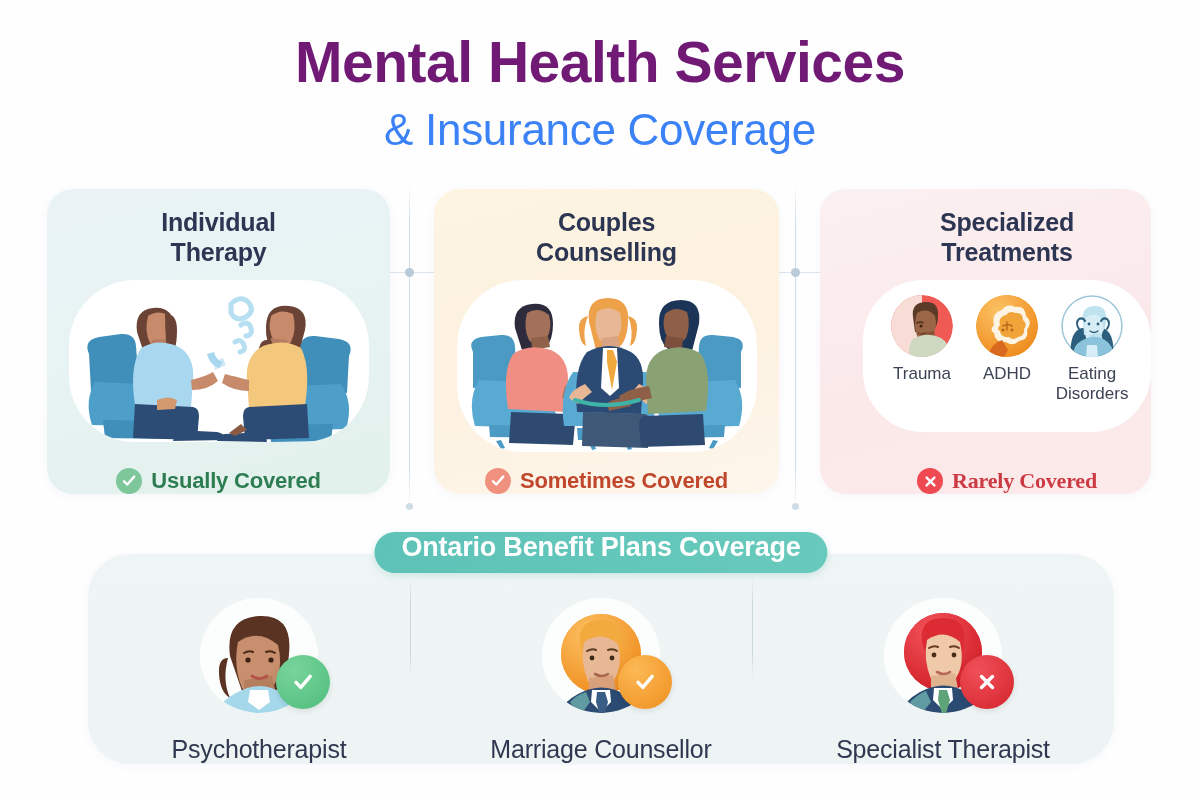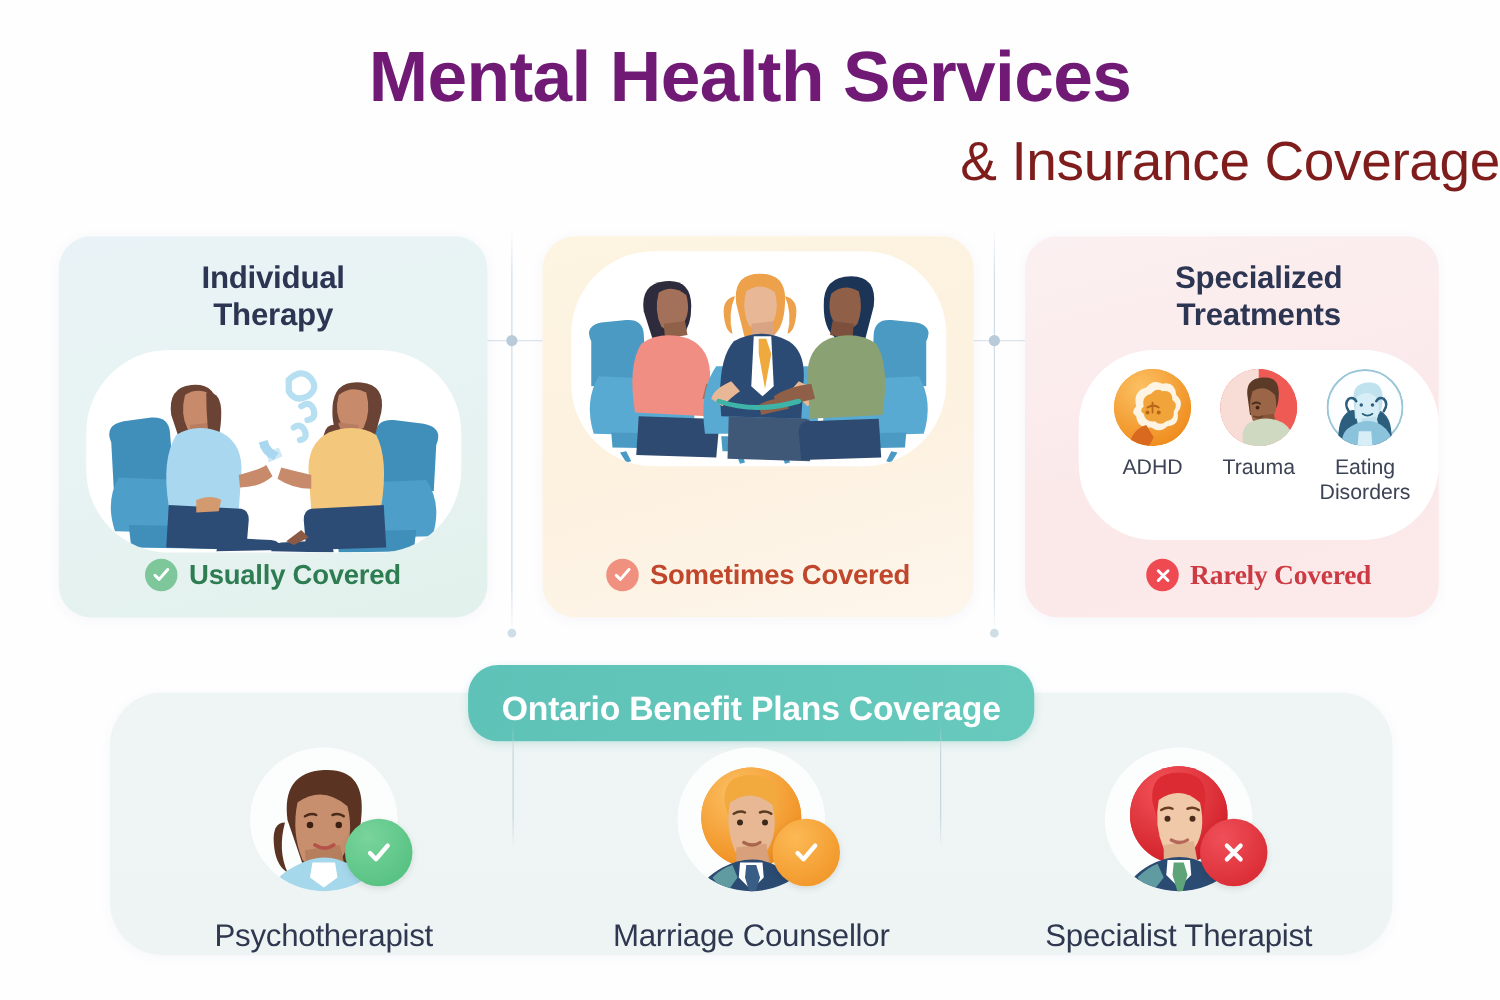--- a/index.html
+++ b/index.html
@@ -12,22 +12,22 @@
     color:#2d3748;
   }
 
   
   .title-block { position:absolute; left:0; top:34px; width:1200px; text-align:center; }
   .title-main {
     font-size:57px; font-weight:bold; color:#701a75;
     letter-spacing:-0.5px; line-height:1.0;
   }
   .title-sub {
-    font-size:44px; font-weight:400; color:#7f1d1d;
-    line-height:1.0; margin-top:17px; letter-spacing:-0.3px;text-align:right;
+    font-size:44px; font-weight:400; color:#3b82f6;
+    line-height:1.0; margin-top:17px; letter-spacing:-0.3px;
   }
 
   
   .connector { position:absolute; width:1px; background:linear-gradient(to bottom, rgba(170,195,215,0) 0%, rgba(170,195,215,.55) 12%, rgba(170,195,215,.55) 88%, rgba(170,195,215,0) 100%); }
   .cross { position:absolute; height:1px; background:rgba(180,200,218,.45); }
   .node { position:absolute; width:9px; height:9px; border-radius:50%; background:#b9cbd9; }
   .node.small { width:7px; height:7px; background:#cfdde7; }
 
   
   .card {
@@ -48,21 +48,21 @@
   .plate {
     position:relative; margin-top:12px; background:#ffffff;
     border-radius:66px; overflow:hidden;
   }
   .card-1 .plate { width:300px; height:162px; }
   .card-2 .plate { width:300px; height:172px; }
   .card-3 .plate { width:288px; height:152px; border-radius:60px;
      display:flex; align-items:flex-start; justify-content:center; }
 
   
-  .status { display:flex; align-items:center; gap:9px; margin-top:auto; margin-bottom:21px; }
+  .status { display:flex; align-items:center; gap:9px; margin-top:auto; }
   .status-label { font-size:22px; font-weight:bold; letter-spacing:-0.2px; }
   .badge { width:26px; height:26px; border-radius:50%; display:flex; align-items:center; justify-content:center; flex:none; }
   .badge svg { display:block; }
   .st-green .badge { background:#7dc79a; }
   .st-green .status-label { color:#2e7d52; }
   .st-orange .badge { background:#f0907e; }
   .st-orange .status-label { color:#c0462c; }
   .st-red .badge { background:#ef4a52; }
   .st-red .status-label { color:#cc3b44;font-family:Liberation Serif, serif; }
 
@@ -76,21 +76,21 @@
   
   .bottom-panel {
     position:absolute; left:88px; top:554px; width:1026px; height:210px;
     background:linear-gradient(180deg,#eef5f4 0%,#edf4f3 100%);
     border-radius:42px;
     box-shadow:0 2px 10px rgba(60,80,110,0.04);
   }
   .pill {
     position:absolute; left:50%; transform:translateX(-50%); top:-22px;
     background:linear-gradient(100deg,#5fc2b8 0%,#62c6ba 50%,#68cabd 100%);
-    border-radius:24px; padding:20px 27px 10px;
+    border-radius:24px; padding:0 27px 10px;
     color:#ffffff; font-size:27px; font-weight:bold; letter-spacing:-0.2px;
     white-space:nowrap; box-shadow:0 2px 7px rgba(70,170,160,.22);
   }
   .pro-row { position:absolute; left:0; top:44px; width:100%; height:166px; display:flex; }
   .pro { flex:1; display:flex; flex-direction:column; align-items:center; position:relative; }
   .pro-avatar-wrap { position:relative; width:118px; height:118px; }
   .pro-halo { position:absolute; inset:0; border-radius:50%; background:#fbfdfd; }
   .pro-avatar { position:absolute; inset:0; border-radius:50%; overflow:hidden; }
   .pro-check {
     position:absolute; right:-12px; bottom:4px; width:54px; height:54px; border-radius:50%;
@@ -165,20 +165,24 @@
     <span class="badge">
       <svg width="16" height="16" viewBox="0 0 16 16">
           <path d="M3 8.3 L6.3 11.5 L13.2 3.6" fill="none" stroke="#ffffff" stroke-width="2.4" stroke-linecap="round" stroke-linejoin="round"></path>
         </svg>
     </span>
     <span class="status-label">Usually Covered</span>
   </div>
 </div>
 
 <div class="card card-2">
+  <div class="card-title">
+    <div>Couples</div>
+    <div>Counselling</div>
+  </div>
   <div class="plate">
     <svg width="300" height="172" viewBox="0 0 300 172">
 
       <path d="M16 72 q-6 -12 8 -15 l20 -2 q13 -1 14 11 l2 38 -44 4z" fill="#4a9ac4"></path>
       <path d="M22 100 l66 3 q11 1 11 11 l-1 34 -80 -2 q-8 -26 4 -46z" fill="#59aad3"></path>
       <path d="M32 145 l58 1 -1 12 -56 -1z" fill="#4a9ac4"></path>
       <path d="M44 160 l4 8 -4 1 -5 -8z" fill="#4a9ac4"></path>
 
       <path d="M58 48 q-3 -22 17 -24 q21 -2 21 20 q0 16 -7 23 l-24 3z" fill="#2e2b3d"></path>
       <path d="M70 33 q11 -7 22 2 q4 14 -3 24 q-9 9 -17 1 q-6 -12 -2 -27z" fill="#a3715a"></path>
@@ -231,20 +235,37 @@
   </div>
 </div>
 
 <div class="card card-3">
   <div class="card-title">
     <div>Specialized</div>
     <div>Treatments</div>
   </div>
   <div class="plate">
     <div class="mini-row">
+
+      <div class="mini">
+        <div class="mini-circle">
+          <svg width="62" height="62" viewBox="0 0 62 62">
+            <circle cx="31" cy="31" r="31" fill="#ef5a55"></circle>
+            <path d="M0 31 a31 31 0 0 1 31 -31 l0 62 a31 31 0 0 1 -31 -31z" fill="#f8dcd6"></path>
+            <path d="M22 22 q-2 -14 12 -15 q14 -1 13 14 q0 10 -5 14 l-18 2z" fill="#5b3a28"></path>
+            <path d="M26 18 q10 -6 18 3 q3 12 -3 20 q-8 8 -15 0 q-4 -11 0 -23z" fill="#9b6647"></path>
+            <path d="M29 38 l14 -2 2 9 -15 3z" fill="#875437"></path>
+            <path d="M22 44 q14 -8 28 -1 q10 6 9 19 l-40 0 q-3 -12 3 -18z" fill="#cfd9c2"></path>
+            <path d="M26 28 q4 -2 6 0" fill="none" stroke="#4a2f1e" stroke-width="1.5" stroke-linecap="round"></path>
+            <circle cx="30" cy="31" r="1.5" fill="#3d2415"></circle>
+            <path d="M27 38 q4 2 7 0" fill="none" stroke="#6b4329" stroke-width="1.3" stroke-linecap="round"></path>
+          </svg>
+        </div>
+        <div class="mini-label">Trauma</div>
+      </div>
 
       <div class="mini">
         <div class="mini-circle">
           <svg width="62" height="62" viewBox="0 0 62 62">
             <circle cx="31" cy="31" r="31" fill="#f5a02e"></circle>
             <circle cx="31" cy="31" r="31" fill="url(#gA)"></circle>
             <defs>
                 <radialGradient id="gA" cx="35%" cy="25%" r="80%">
               <stop offset="0%" stop-color="#fcc163"></stop>
                   <stop offset="100%" stop-color="#ef8c1d"></stop>
@@ -253,37 +274,20 @@
             <path d="M18 30 q-3 -12 8 -15 q5 -7 13 -3 q10 -2 11 9 q7 6 1 14 q2 10 -8 11 q-6 6 -13 1 q-11 1 -12 -9 q-5 -3 0 -8z" fill="#fdf4e3"></path>
             <path d="M24 30 q-2 -8 6 -10 q4 -5 9 -2 q8 -1 8 7 q5 4 1 9 q1 7 -6 8 q-5 4 -9 0 q-8 1 -9 -6 q-4 -2 0 -6z" fill="#f0a43a"></path>
             <path d="M27 31 q5 -3 9 0" fill="none" stroke="#b9661a" stroke-width="1.6" stroke-linecap="round"></path>
             <path d="M31 27 l0 8" fill="none" stroke="#b9661a" stroke-width="1.4" stroke-linecap="round"></path>
             <circle cx="27" cy="35" r="1.6" fill="#b9661a"></circle>
             <circle cx="36" cy="35" r="1.6" fill="#b9661a"></circle>
             <path d="M12 62 q3 -14 14 -17 l6 10 -4 7z" fill="#d9691f"></path>
           </svg>
         </div>
         <div class="mini-label">ADHD</div>
-      </div>
-
-      <div class="mini">
-        <div class="mini-circle">
-          <svg width="62" height="62" viewBox="0 0 62 62">
-            <circle cx="31" cy="31" r="31" fill="#ef5a55"></circle>
-            <path d="M0 31 a31 31 0 0 1 31 -31 l0 62 a31 31 0 0 1 -31 -31z" fill="#f8dcd6"></path>
-            <path d="M22 22 q-2 -14 12 -15 q14 -1 13 14 q0 10 -5 14 l-18 2z" fill="#5b3a28"></path>
-            <path d="M26 18 q10 -6 18 3 q3 12 -3 20 q-8 8 -15 0 q-4 -11 0 -23z" fill="#9b6647"></path>
-            <path d="M29 38 l14 -2 2 9 -15 3z" fill="#875437"></path>
-            <path d="M22 44 q14 -8 28 -1 q10 6 9 19 l-40 0 q-3 -12 3 -18z" fill="#cfd9c2"></path>
-            <path d="M26 28 q4 -2 6 0" fill="none" stroke="#4a2f1e" stroke-width="1.5" stroke-linecap="round"></path>
-            <circle cx="30" cy="31" r="1.5" fill="#3d2415"></circle>
-            <path d="M27 38 q4 2 7 0" fill="none" stroke="#6b4329" stroke-width="1.3" stroke-linecap="round"></path>
-          </svg>
-        </div>
-        <div class="mini-label">Trauma</div>
       </div>
 
       <div class="mini">
         <div class="mini-circle">
           <svg width="62" height="62" viewBox="0 0 62 62">
             <circle cx="31" cy="31" r="30" fill="#fdfeff" stroke="#9ac6d8" stroke-width="1.6"></circle>
             <path d="M10 62 q-2 -22 8 -28 q6 -3 9 3 l-3 25z" fill="#2c5f7d"></path>
             <path d="M52 62 q2 -22 -8 -28 q-6 -3 -9 3 l3 25z" fill="#2c5f7d"></path>
             <path d="M22 26 q-2 -14 11 -15 q13 -1 12 14 q0 10 -5 13 l-17 2z" fill="#bfe2ee"></path>
             <path d="M25 22 q9 -6 16 2 q3 12 -2 19 q-8 7 -14 0 q-3 -10 0 -21z" fill="#d7eef7"></path>

